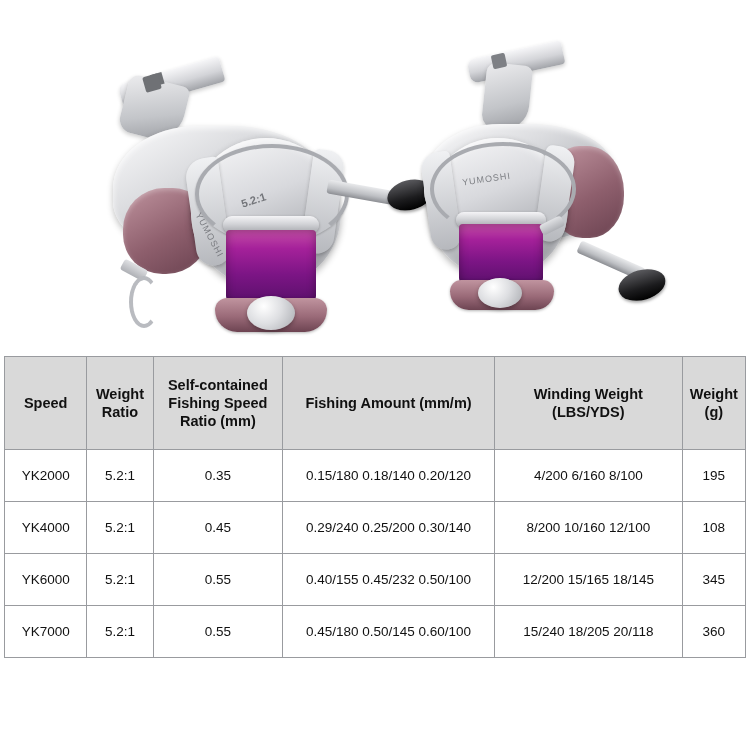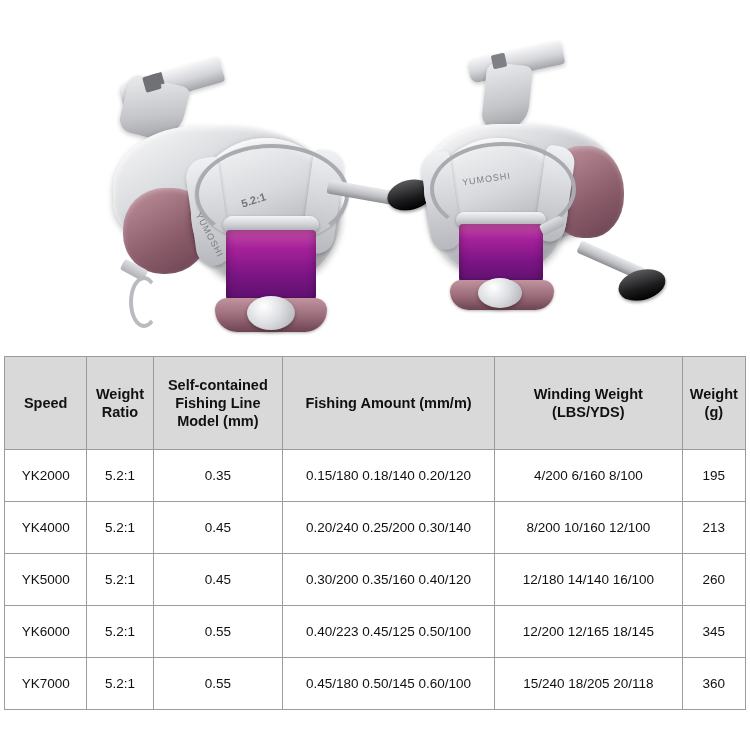--- a/index.html
+++ b/index.html
@@ -272,22 +272,22 @@
         <tr>
           <th>
             <span>Speed</span>
           </th>
           <th>
             <span>Weight</span><br>
             <span>Ratio</span>
           </th>
           <th>
             <span>Self-contained</span><br>
-            <span>Fishing Line</span><br>
-            <span>Model (mm)</span>
+            <span>Fishing Speed</span><br>
+            <span>Ratio (mm)</span>
           </th>
           <th>
             <span>Fishing Amount (mm/m)</span>
           </th>
           <th>
             <span>Winding Weight</span><br>
             <span>(LBS/YDS)</span>
           </th>
           <th>
             <span>Weight</span><br>
@@ -301,38 +301,30 @@
           <td>5.2:1</td>
           <td>0.35</td>
           <td>0.15/180 0.18/140 0.20/120</td>
           <td>4/200 6/160 8/100</td>
           <td>195</td>
         </tr>
         <tr>
           <td>YK4000</td>
           <td>5.2:1</td>
           <td>0.45</td>
-          <td>0.20/240 0.25/200 0.30/140</td>
+          <td>0.29/240 0.25/200 0.30/140</td>
           <td>8/200 10/160 12/100</td>
-          <td>213</td>
-        </tr>
-        <tr>
-          <td>YK5000</td>
-          <td>5.2:1</td>
-          <td>0.45</td>
-          <td>0.30/200 0.35/160 0.40/120</td>
-          <td>12/180 14/140 16/100</td>
-          <td>260</td>
+          <td>108</td>
         </tr>
         <tr>
           <td>YK6000</td>
           <td>5.2:1</td>
           <td>0.55</td>
-          <td>0.40/223 0.45/125 0.50/100</td>
-          <td>12/200 12/165 18/145</td>
+          <td>0.40/155 0.45/232 0.50/100</td>
+          <td>12/200 15/165 18/145</td>
           <td>345</td>
         </tr>
         <tr>
           <td>YK7000</td>
           <td>5.2:1</td>
           <td>0.55</td>
           <td>0.45/180 0.50/145 0.60/100</td>
           <td>15/240 18/205 20/118</td>
           <td>360</td>
         </tr>

